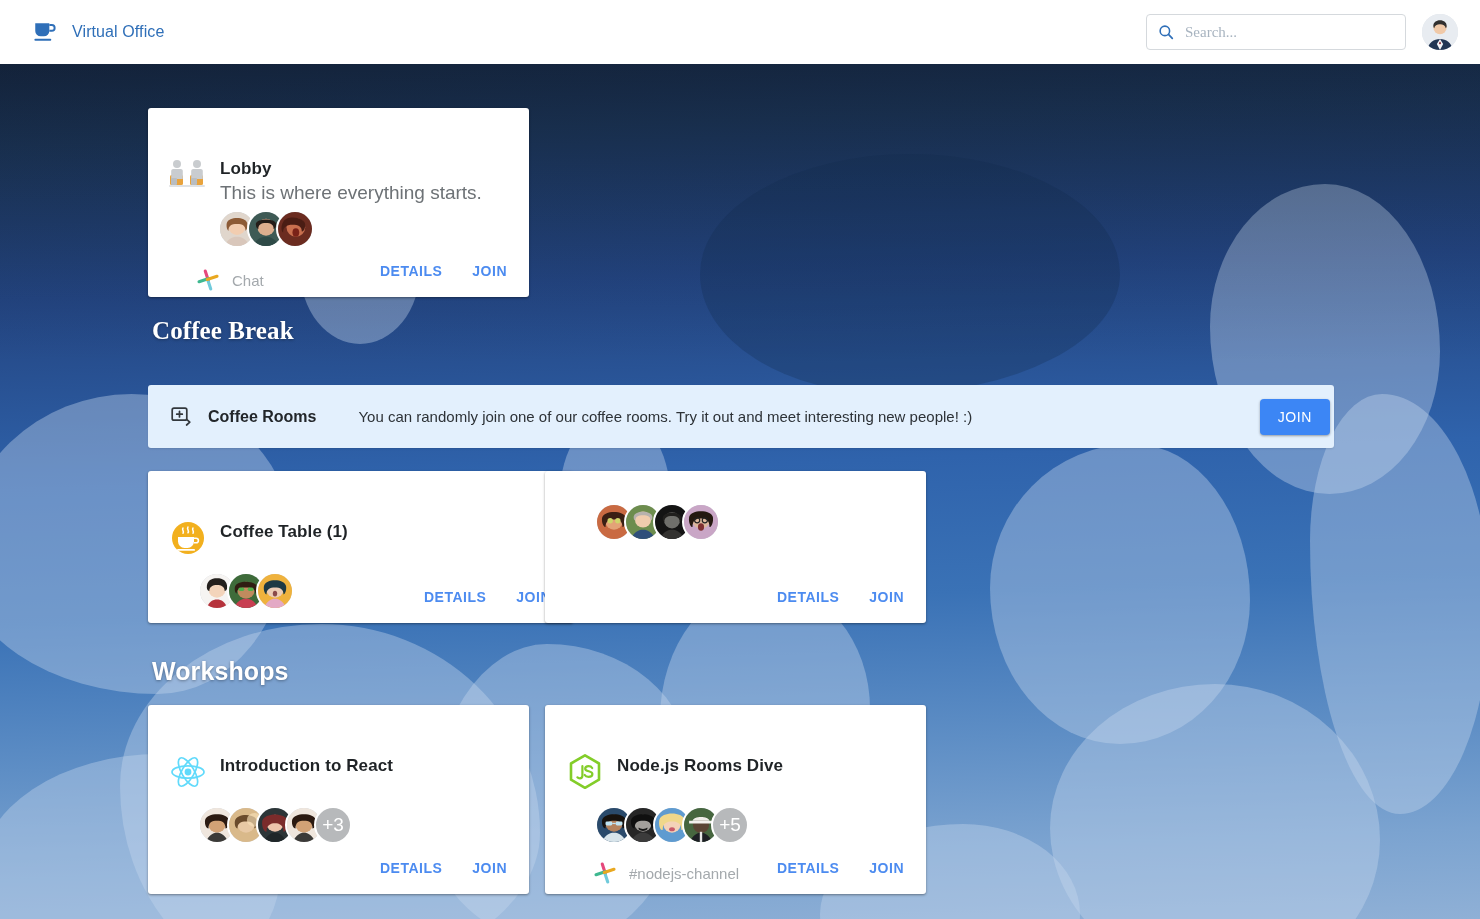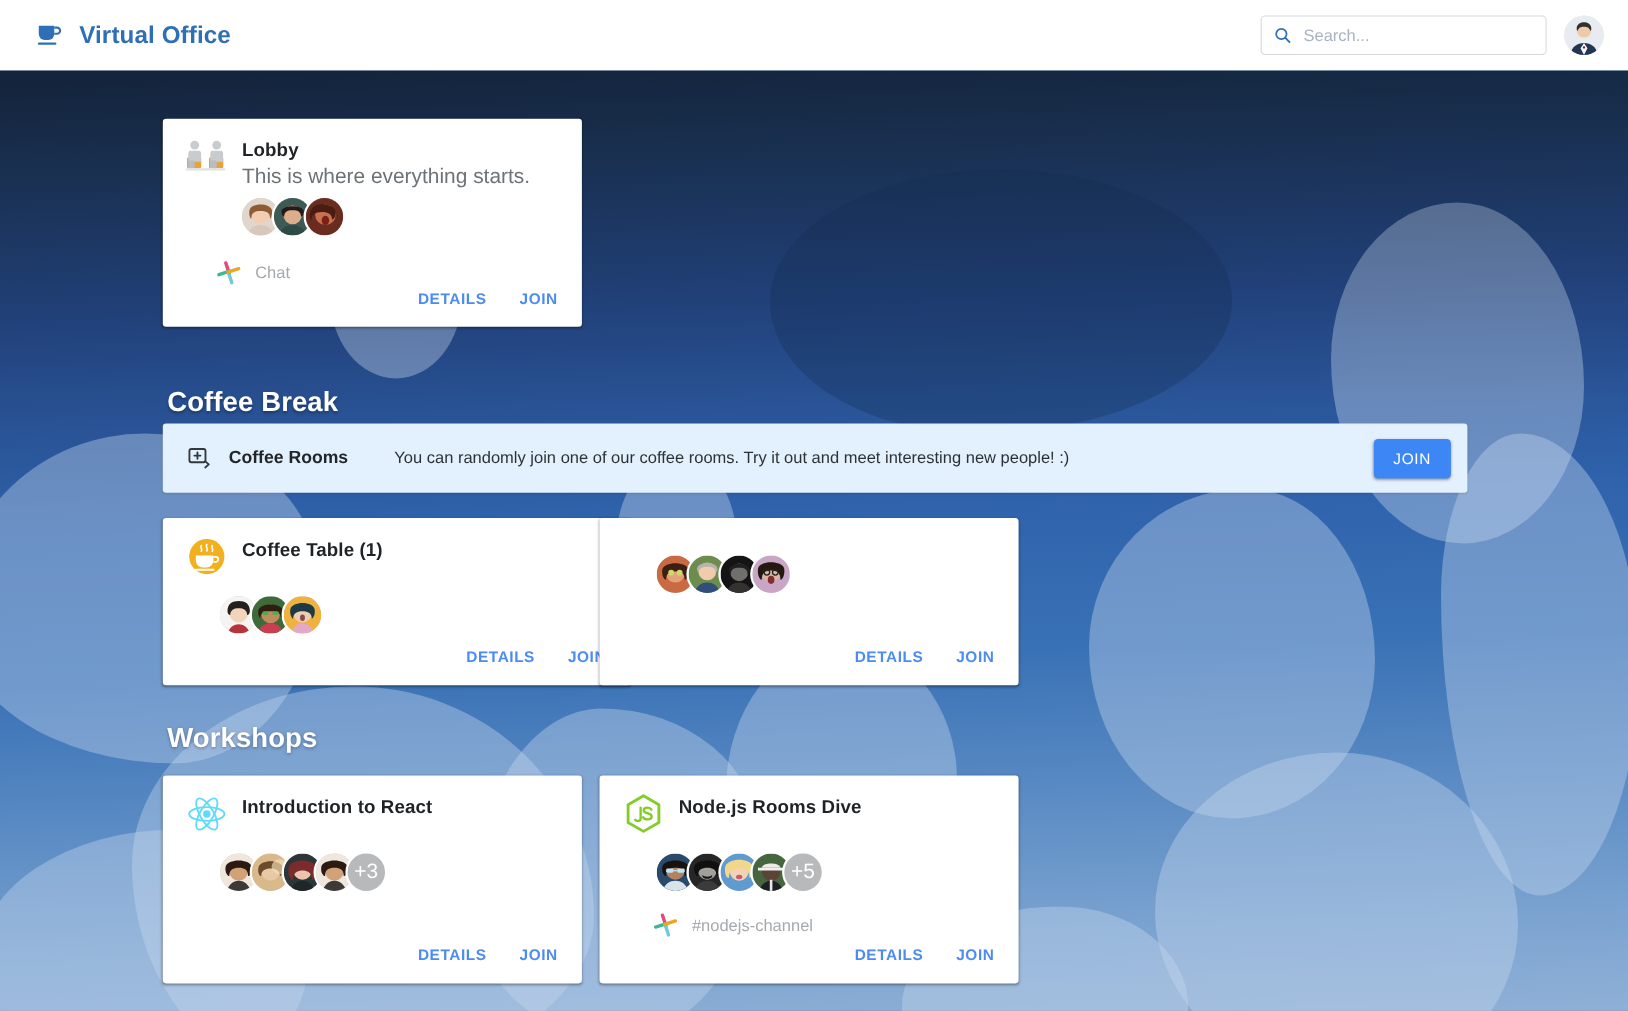--- a/index.html
+++ b/index.html
@@ -14,37 +14,37 @@
   .header {
     position: absolute; top: 0; left: 0;
     width: 1480px; height: 64px;
     background: #ffffff;
     display: flex; align-items: center;
     z-index: 40;
   }
   .brand { display: flex; align-items: center; margin-left: 32px; gap: 14px; }
   .brand-icon { width: 26px; height: 26px; display: block; }
   .brand-title {
-    font-size: 22px; font-weight: 700; color: #2f6fb8;
+    font-size: 16px; font-weight: 400; color: #2f6fb8;
     letter-spacing: 0.1px;
   }
   .header-right {
     margin-left: auto; display: flex; align-items: center;
     gap: 16px; margin-right: 22px;
   }
   .searchbox {
     width: 260px; height: 36px;
     border: 1px solid #d5d9dd; border-radius: 4px;
     display: flex; align-items: center; padding: 0 10px; gap: 10px;
     background: #fff;
   }
   .searchbox svg { flex: 0 0 auto; }
   .search-input {
     border: none; outline: none; flex: 1;
-    font-family: Liberation Sans, sans-serif;
+    font-family: Liberation Serif, serif;
     font-size: 15px; color: #3a3f44; background: transparent;
   }
   .search-input::placeholder { color: #a8b4c0; }
   .avatar-me {
     width: 36px; height: 36px; border-radius: 50%;
     overflow: hidden; flex: 0 0 auto;
     background: #dfe4ea;
   }
 
   
@@ -76,21 +76,21 @@
   }
 
   .card {
     position: absolute;
     background: #ffffff;
     border-radius: 3px;
     box-shadow: 0 1px 3px rgba(0,0,0,0.24), 0 1px 2px rgba(0,0,0,0.18);
   }
   .card-inner { position: relative; height: 100%; padding: 18px 20px 0 20px; }
 
-  .card-head { display: flex; align-items: flex-start; gap: 12px; }
+  .card-head { display: flex; align-items: flex-start; gap: 12px; margin-top: 32px; }
   .card-icon { width: 40px; height: 40px; flex: 0 0 40px; display: block; margin-top: -3px; }
   .card-texts { padding-top: 1px; }
   .card-title { font-size: 17px; font-weight: 700; color: #1f2326; letter-spacing: 0.1px; }
   .card-sub { font-size: 19px; color: #6d7276; margin-top: 3px; }
 
   .avatars { display: flex; margin-top: 14px; }
   .avatars .av {
     width: 38px; height: 38px; border-radius: 50%;
     overflow: hidden; margin-right: -9px;
     border: 2px solid #ffffff; background: #ccd3da;
@@ -124,21 +124,21 @@
     text-shadow: 0 1px 3px rgba(0,0,0,0.35);
     letter-spacing: 0.1px;
   }
 
   
   .banner {
     position: absolute;
     background: #e3f0fd;
     border-radius: 3px;
     display: flex; align-items: center;
-    padding: 0 15px 0 22px;
+    padding: 0 4px 0 22px;
     box-shadow: 0 1px 2px rgba(0,0,0,0.10);
   }
   .banner-icon { width: 24px; height: 24px; flex: 0 0 24px; display: block; }
   .banner-title { font-size: 16px; font-weight: 700; color: #22262a; margin-left: 14px; }
   .banner-text { font-size: 15px; color: #2d3237; margin-left: 42px; }
   .join-btn {
     margin-left: auto;
     background: #3c86f5; color: #ffffff;
     border: none; border-radius: 4px; cursor: pointer;
     font-family: "Liberation Sans", sans-serif;
@@ -258,21 +258,21 @@
         <span class="int-label">Chat</span>
       </div>
 
       <div class="card-actions">
         <button class="link-btn">DETAILS</button>
         <button class="link-btn">JOIN</button>
       </div>
     </div>
   </div>
 
-  <div class="section-title" style="left:152px; top:288px;">Coffee Break</div>
+  <div class="section-title" style="left:152px; top:253px;font-family:Liberation Serif, serif;">Coffee Break</div>
 
   <div class="banner" style="left:148px; top:321px; width:1186px; height:63px;">
     <svg class="banner-icon" viewBox="0 0 24 24">
       <rect x="2.2" y="3.2" width="14.6" height="12" rx="1.8" fill="none" stroke="#33383d" stroke-width="1.7"></rect>
       <line x1="9.5" y1="6.4" x2="9.5" y2="12" stroke="#33383d" stroke-width="1.7" stroke-linecap="round"></line>
       <line x1="6.7" y1="9.2" x2="12.3" y2="9.2" stroke="#33383d" stroke-width="1.7" stroke-linecap="round"></line>
       <polyline points="16.6,14.4 19.8,17.2 16.6,20" fill="none" stroke="#33383d" stroke-width="1.7" stroke-linecap="round" stroke-linejoin="round"></polyline>
       <line x1="2.6" y1="18.6" x2="17.4" y2="18.6" stroke="#33383d" stroke-width="1.7" stroke-linecap="round" opacity="0"></line>
     </svg>
     <span class="banner-title">Coffee Rooms</span>

